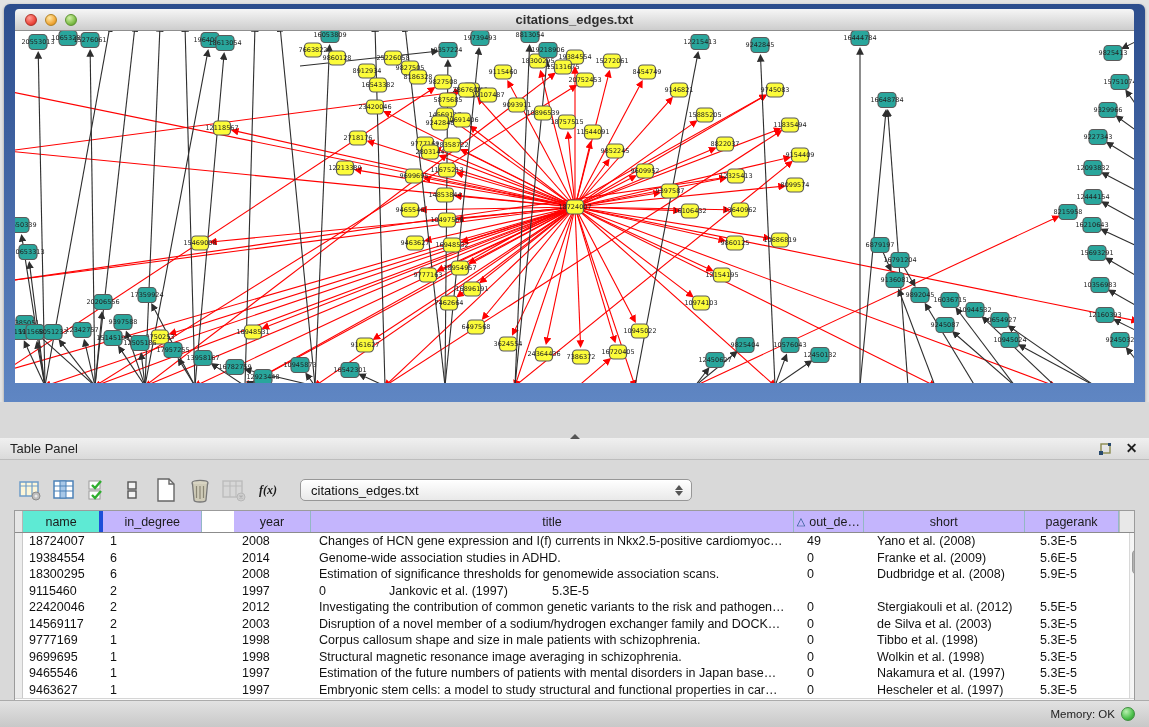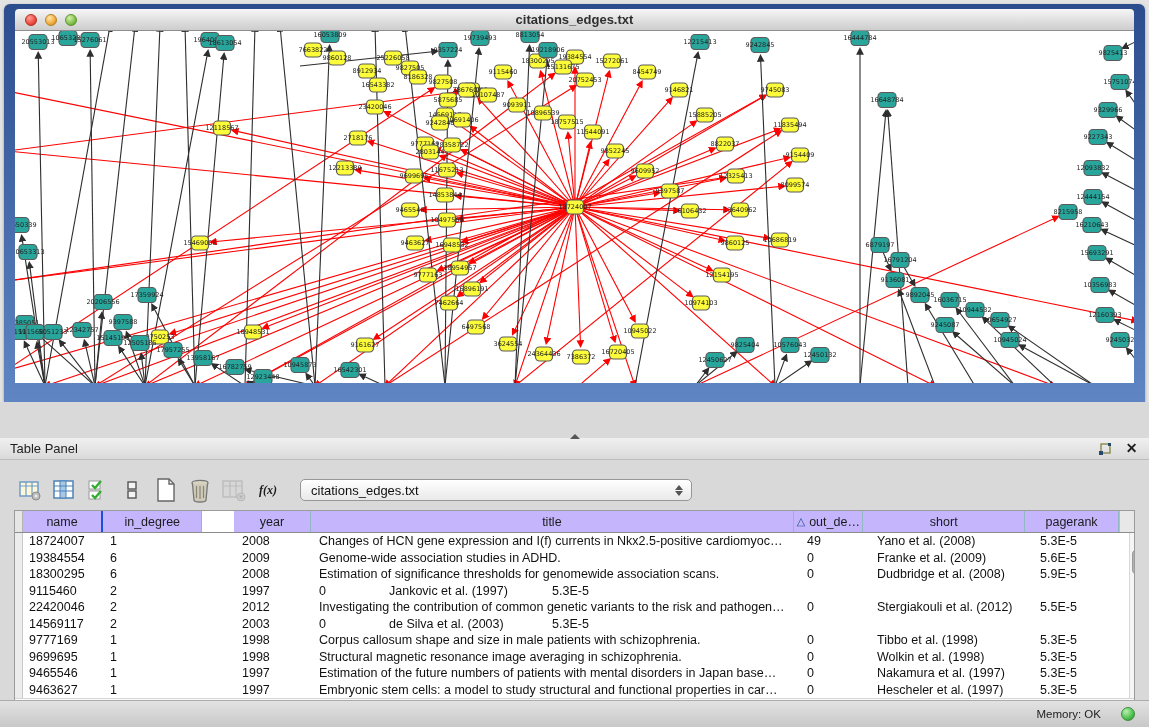--- a/index.html
+++ b/index.html
@@ -49,21 +49,21 @@
   .updown i { width:0; height:0; border-left:4px solid transparent; border-right:4px solid transparent; }
   .updown .up { border-bottom:5px solid #555; }
   .updown .dn { border-top:5px solid #555; }
   
   .table-wrap { position:relative; margin:4px 14px 0 14px; width:1121px; height:197px;
     background:#fff; border:1px solid #9b9b9b; overflow:hidden; display:flex; flex-direction:column; }
   .tbl-head { display:flex; height:22px; border-bottom:1px solid #8c8c8c; flex:none; }
   .gutter-h { width:8px; background:#e6e6e6; border-right:1px solid #b5b5b5; }
   .hcell { font-size:12.5px; color:#1b1b1b; display:flex; align-items:center;
     justify-content:center; background:#c4b5fd; border-right:1px solid #93b7c4; }
-  .hcell.plain { background:#c4b5fd; border-right:2px solid #1d4ed8; }
+  .hcell.plain { background:#5eead4; border-right:4px solid #1d4ed8; }
   .hcell .sort-glyph { color:#1c4f86; margin-right:4px; font-size:11px; }
   .hfill { flex:1; background:#fff; }
   .hscrollcap { width:15px; background:#e8e8e8; border-left:1px solid #bbb; }
   .tbl-body { position:relative; flex:1; display:flex; }
   .rows { flex:1; }
   .trow { display:flex; height:16.5px; align-items:center; }
   .tcell { font-size:12.5px; color:#111; white-space:nowrap; overflow:hidden;
     padding-left:6px; }
   .gutter-b { width:8px; align-self:stretch; background:#ececec; border-right:1px solid #c9c9c9; flex:none; }
   .c-name{width:81px;} .c-indeg{width:100px;} .c-year{width:77px;margin-left:32px;} .c-title{width:488px;}
@@ -77,21 +77,21 @@
   .tabs { display:flex; justify-content:center; margin-top:5px; }
   .seg { display:flex; border:1px solid #9a9a9a; border-radius:5px; overflow:hidden;
     background:#fff; box-shadow:0 1px 0 rgba(255,255,255,.7); }
   .seg-btn { font-size:12.5px; padding:3px 14px 4px 24px; color:#111;
     background:linear-gradient(#ffffff,#ececec); border-right:1px solid #a8a8a8; }
   .seg-btn:last-child { border-right:none; }
   .seg-btn.selected { background:linear-gradient(#7f7f7f,#636363); color:#efefef; }
   
   .status-bar { position:absolute; left:0; bottom:0; width:1149px; height:27px;
     background:linear-gradient(#e2e2e2,#c8c8c8); border-top:1px solid #ababab;
-    display:flex; align-items:center; justify-content:flex-end; padding-right:14px; gap:20px; }
+    display:flex; align-items:center; justify-content:flex-end; padding-right:14px; gap:6px; }
   .mem-label { font-size:11.5px; color:#222; }
   .mem-dot { width:14px; height:14px; border-radius:50%;
     background:radial-gradient(circle at 35% 30%, #b9f0b0, #4cc04c 60%, #2e8b2e);
     border:1px solid #3e8e3e; }
 </style>
 </head>
 <body>
 
 <div class="graph-window">
   <div class="titlebar">
@@ -640,21 +640,21 @@
             <span class="tcell c-indeg">1</span>
             <span class="tcell c-year">2008</span>
             <span class="tcell c-title">Changes of HCN gene expression and I(f) currents in Nkx2.5-positive cardiomyoc…</span>
             <span class="tcell c-out">49</span>
             <span class="tcell c-short">Yano et al. (2008)</span>
             <span class="tcell c-page">5.3E-5</span>
           </div>
           <div class="trow">
             <span class="tcell c-name">19384554</span>
             <span class="tcell c-indeg">6</span>
-            <span class="tcell c-year">2009</span>
+            <span class="tcell c-year">2014</span>
             <span class="tcell c-title">Genome-wide association studies in ADHD.</span>
             <span class="tcell c-out">0</span>
             <span class="tcell c-short">Franke et al. (2009)</span>
             <span class="tcell c-page">5.6E-5</span>
           </div>
           <div class="trow">
             <span class="tcell c-name">18300295</span>
             <span class="tcell c-indeg">6</span>
             <span class="tcell c-year">2008</span>
             <span class="tcell c-title">Estimation of significance thresholds for genomewide association scans.</span>
@@ -676,20 +676,21 @@
             <span class="tcell c-year">2012</span>
             <span class="tcell c-title">Investigating the contribution of common genetic variants to the risk and pathogen…</span>
             <span class="tcell c-out">0</span>
             <span class="tcell c-short">Stergiakouli et al. (2012)</span>
             <span class="tcell c-page">5.5E-5</span>
           </div>
           <div class="trow">
             <span class="tcell c-name">14569117</span>
             <span class="tcell c-indeg">2</span>
             <span class="tcell c-year">2003</span>
+            <span class="tcell c-title">Disruption of a novel member of a sodium/hydrogen exchanger family and DOCK…</span>
             <span class="tcell c-out">0</span>
             <span class="tcell c-short">de Silva et al. (2003)</span>
             <span class="tcell c-page">5.3E-5</span>
           </div>
           <div class="trow">
             <span class="tcell c-name">9777169</span>
             <span class="tcell c-indeg">1</span>
             <span class="tcell c-year">1998</span>
             <span class="tcell c-title">Corpus callosum shape and size in male patients with schizophrenia.</span>
             <span class="tcell c-out">0</span>

